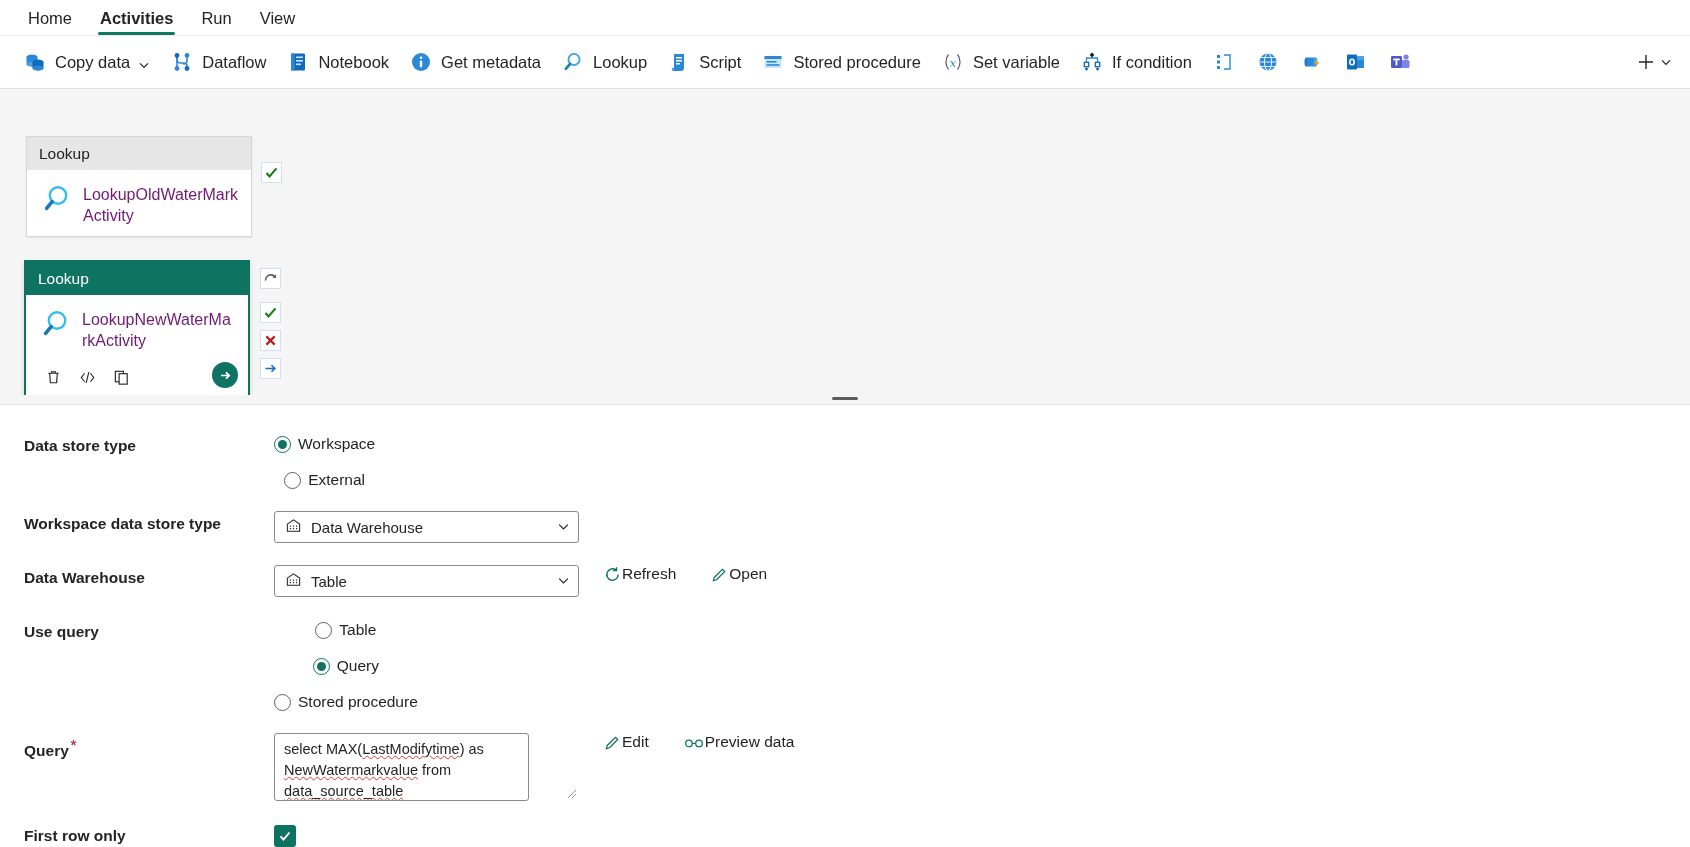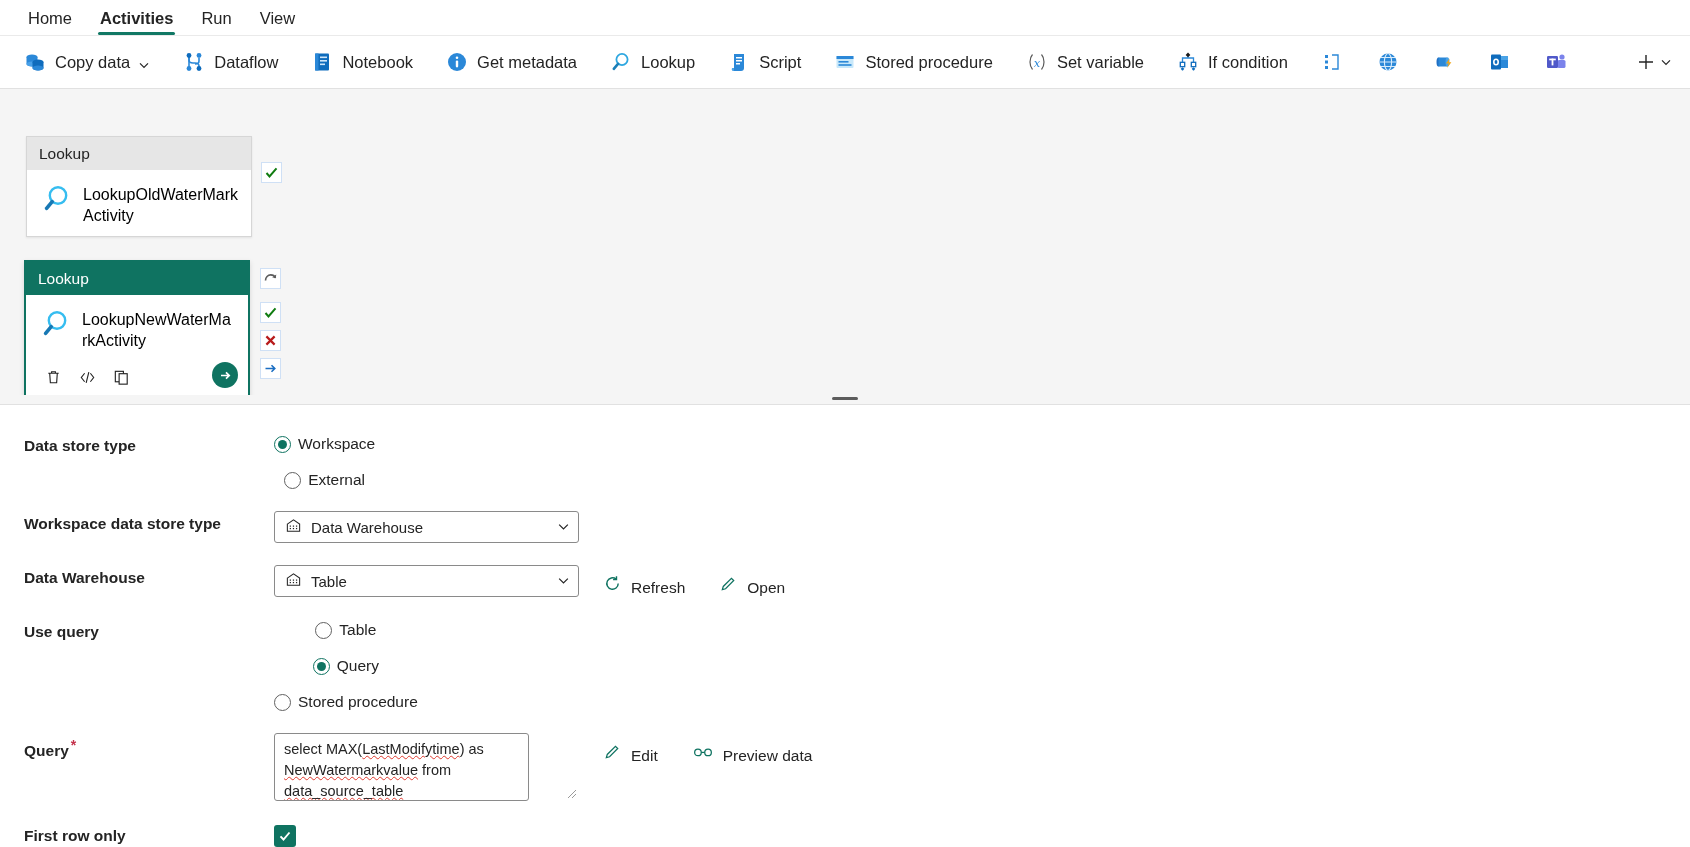--- a/index.html
+++ b/index.html
@@ -34,21 +34,21 @@
     height: 3px; background:#117865; border-radius:2px;
   }
 
   
   .toolbar {
     display: flex; align-items: center;
     height: 53px;
     padding: 0 10px 0 14px;
     background:#ffffff;
     border-bottom: 1px solid #e1e1e1;
-    gap: 14px;
+    gap: 2px;
   }
   .tb-item {
     display:flex; align-items:center; gap:8px;
     height: 38px; padding: 0 9px;
     border-radius: 4px; cursor: pointer;
     font-size: 16.5px; color:#242424; white-space: nowrap;
   }
   .tb-icon { width:24px; height:24px; display:flex; align-items:center; justify-content:center; flex:0 0 24px;}
   .tb-icon svg { display:block; }
   .chev { width:12px; height:12px; flex:0 0 12px; }
@@ -72,21 +72,21 @@
     background: #ffffff;
     border: 1px solid #d6d6d6;
     box-shadow: 0 1px 2px rgba(0,0,0,.08);
   }
   .node-header {
     height: 33px; display:flex; align-items:center;
     padding: 0 12px; font-size: 15.5px;
     background:#e6e6e6; color:#242424;
   }
   .node-body { display:flex; align-items:flex-start; gap:10px; padding:12px 12px 10px 12px; min-height: 60px;}
-  .node-title { font-size:16px; line-height:21px; color:#000000; word-break: break-word; padding-top:2px;}
+  .node-title { font-size:16px; line-height:21px; color:#701a75; word-break: break-word; padding-top:2px;}
   .node-mag { flex:0 0 34px; width:34px; height:34px; }
 
   .node.selected { border: 2px solid #0f7361; box-shadow: 0 2px 5px rgba(0,0,0,.13); }
   .node.selected .node-header { background:#0f7361; color:#ffffff; }
 
   .node-actions {
     display:flex; align-items:center; gap:0;
     padding: 2px 10px 6px 10px;
     position: relative;
   }
@@ -164,21 +164,21 @@
   .select {
     width: 305px; height: 32px;
     border: 1px solid #8a8a8a; border-radius: 3px;
     background:#fff; display:flex; align-items:center;
     padding: 0 8px 0 10px; gap: 9px; cursor:pointer;
     font-size: 15px;
   }
   .select .sv { flex:1 1 auto; color:#242424; }
 
   .linkbtn {
-    display:flex; align-items:flex-end; gap:9px;
+    display:flex; align-items:flex-start; 
     height: 32px; padding: 0 10px; margin-left: 14px;
     font-size: 15.5px; color:#242424; cursor:pointer; border-radius:3px;
   }
 
   .qbox {
     width: 255px; height: 68px;
     border: 1px solid #8a8a8a; border-radius:3px;
     padding: 5px 9px; font-size:14.5px; line-height: 21px;
     color:#242424; position: relative; background:#fff;
     overflow:hidden; resize:none;

